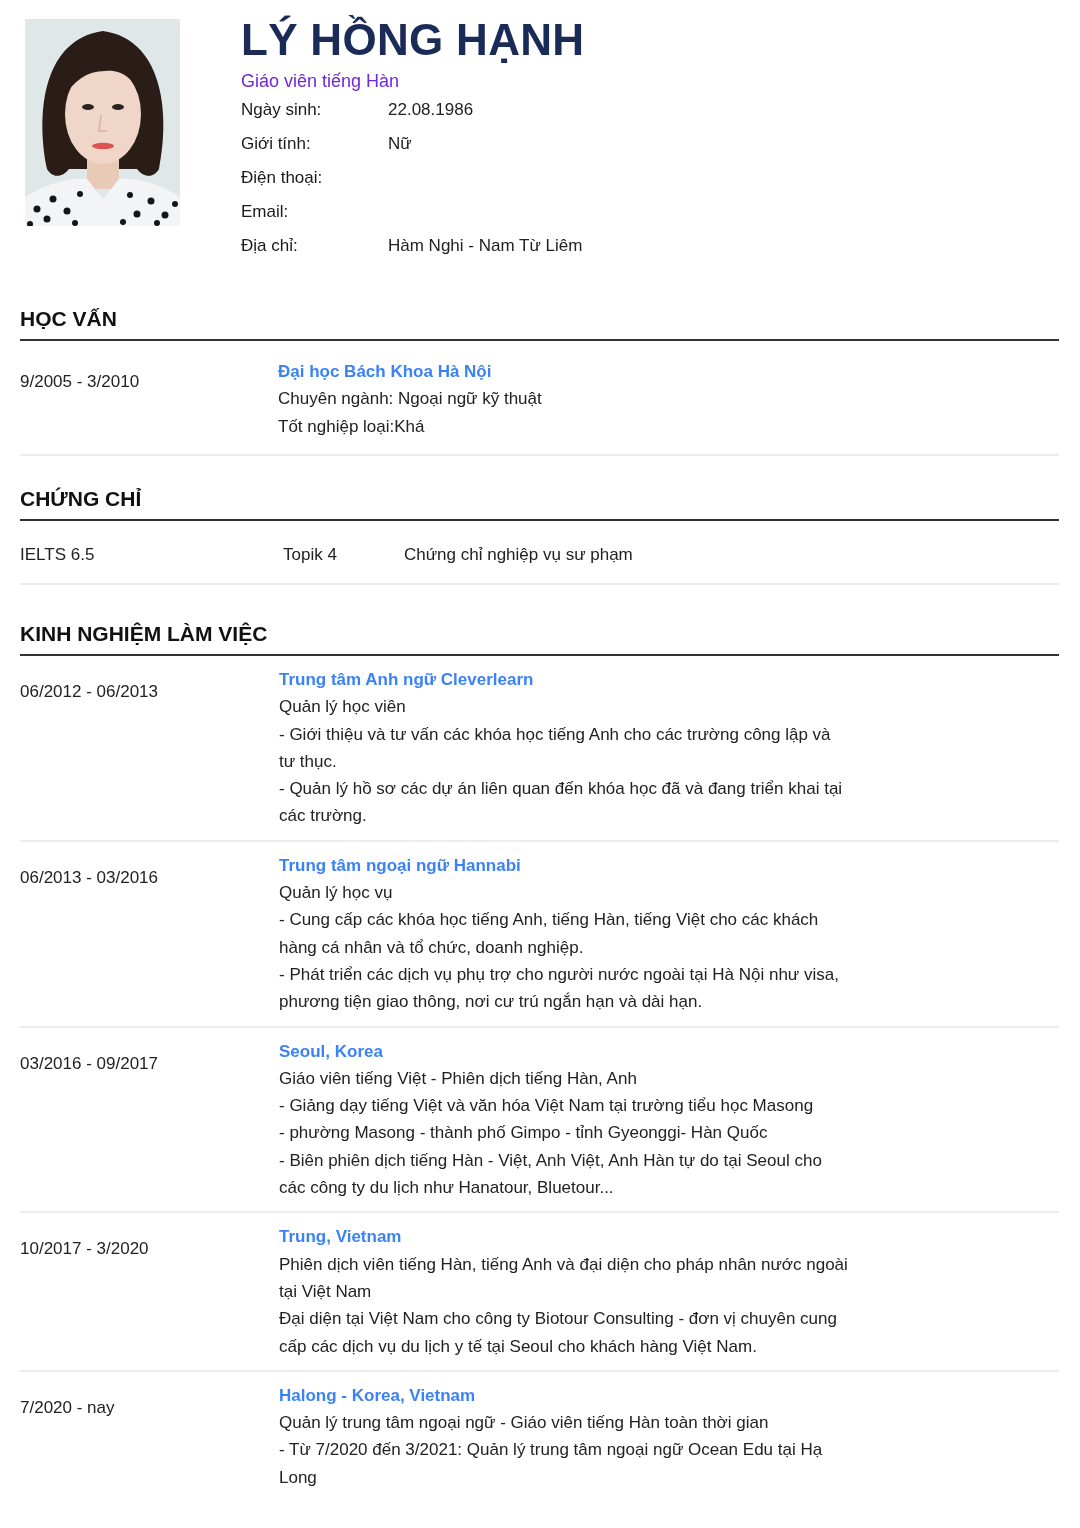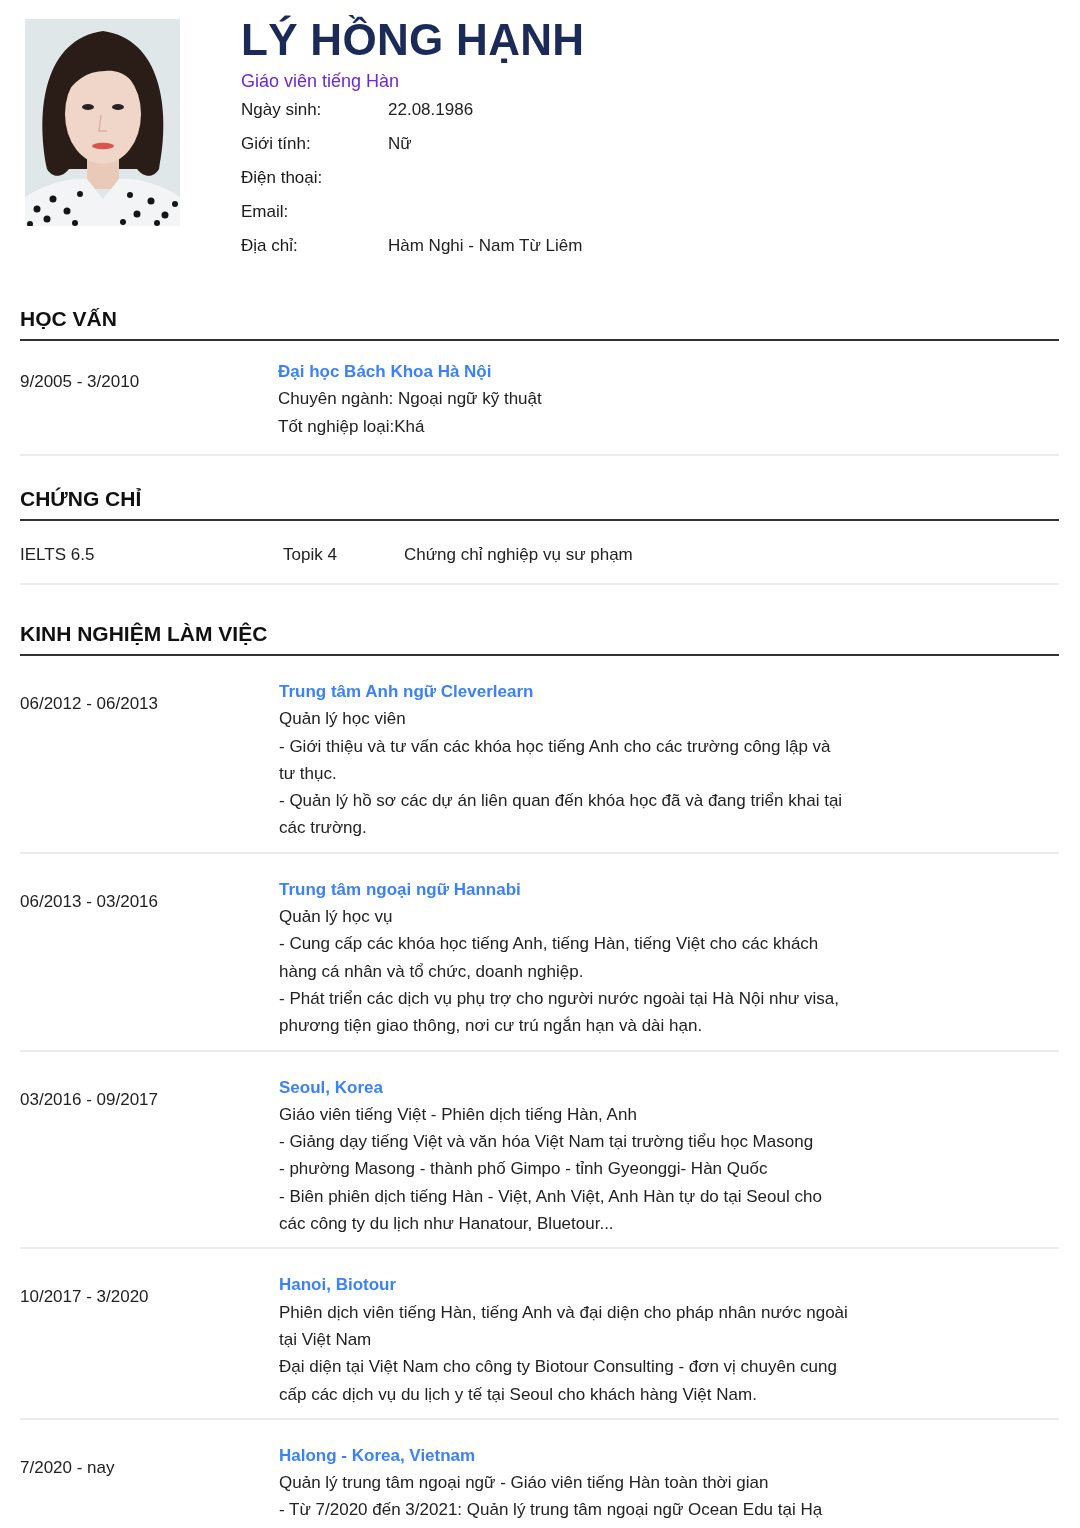--- a/index.html
+++ b/index.html
@@ -29,21 +29,21 @@
     #edu .row-date { padding-top: 13px; }
     #edu .row-body { padding-left: 0; }
 
     #cert { top: 486px; }
     #cert .row { padding-top: 23px; padding-bottom: 17px; font-size: 17px; line-height: 22px; }
     .cert-item { color: #222; }
     .cert-1 { width: 263px; }
     .cert-2 { width: 121px; }
 
     #exp { top: 621px; }
-    .exp-row { padding-top: 22px; padding-bottom: 10px; }
+    .exp-row { padding-top: 10px; padding-bottom: 10px; }
     .exp-row .row-date { padding-top: 15px; }
     .exp-row .row-body { padding-left: 1px; }
     .exp-row.last { border-bottom: none; }
   </style>
 </head>
 <body>
 
 <div class="photo">
   <svg viewBox="0 0 155 207" xmlns="http://www.w3.org/2000/svg">
     <rect width="155" height="207" fill="#dfe7e8"></rect>
@@ -161,21 +161,21 @@
       <div>Giáo viên tiếng Việt - Phiên dịch tiếng Hàn, Anh</div>
       <div>- Giảng dạy tiếng Việt và văn hóa Việt Nam tại trường tiểu học Masong</div>
       <div>-  phường Masong - thành phố Gimpo - tỉnh Gyeonggi- Hàn Quốc</div>
       <div>- Biên phiên dịch tiếng Hàn - Việt, Anh Việt, Anh Hàn tự do tại Seoul cho các công ty du lịch như Hanatour, Bluetour...</div>
     </div>
   </div>
 
   <div class="row exp-row">
     <div class="row-date">10/2017 - 3/2020</div>
     <div class="row-body">
-      <div class="row-org">Hanoi, Biotour</div>
+      <div class="row-org">Trung, Vietnam</div>
       <div>Phiên dịch viên tiếng Hàn, tiếng Anh và đại diện cho pháp nhân nước ngoài tại Việt Nam</div>
       <div>Đại diện tại Việt Nam cho công ty Biotour Consulting - đơn vị chuyên cung cấp các dịch vụ du lịch y tế tại Seoul cho khách hàng Việt Nam.</div>
     </div>
   </div>
 
   <div class="row exp-row last">
     <div class="row-date">7/2020 - nay</div>
     <div class="row-body">
       <div class="row-org">Halong - Korea, Vietnam</div>
       <div>Quản lý trung tâm ngoại ngữ - Giáo viên tiếng Hàn toàn thời gian</div>

